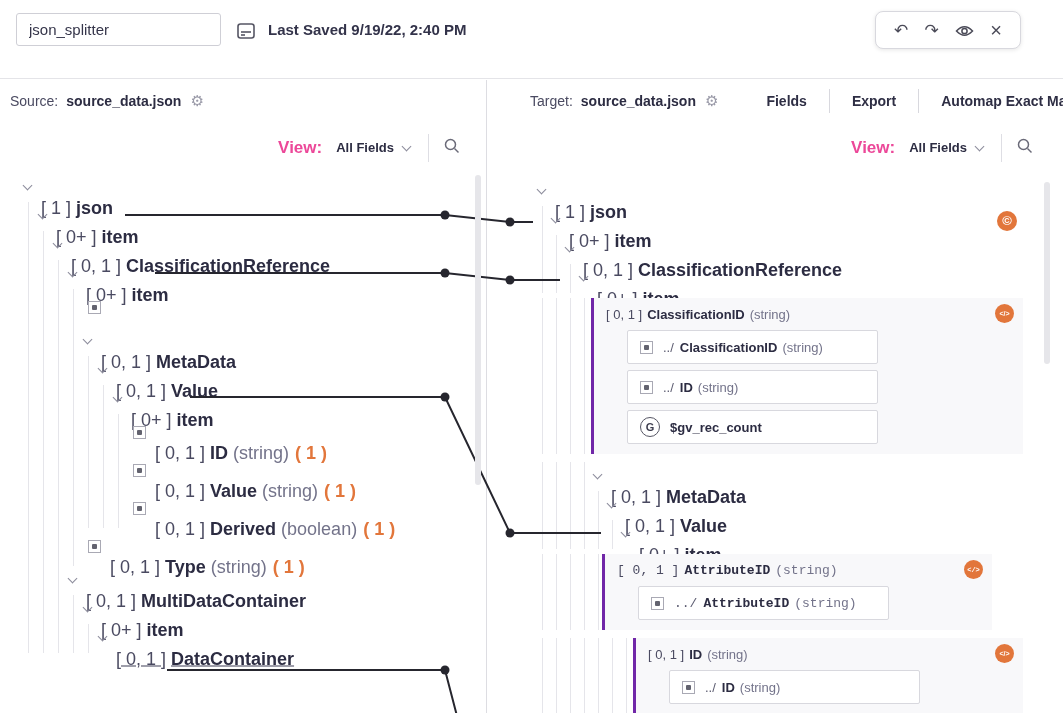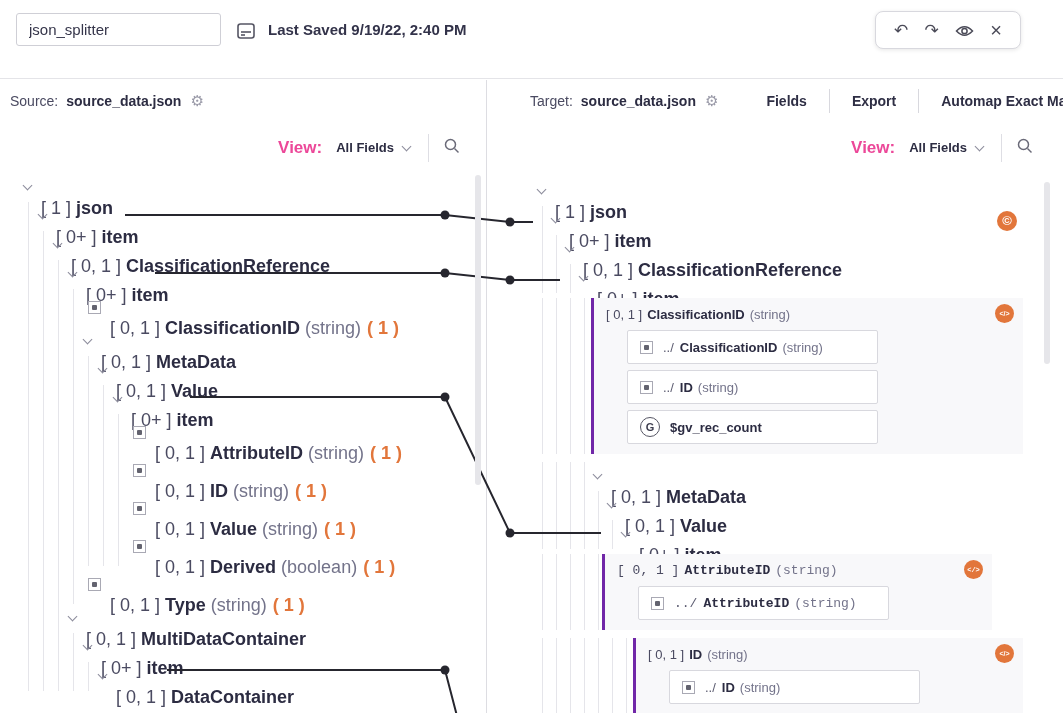--- a/index.html
+++ b/index.html
@@ -166,21 +166,20 @@
           <span class="guide" style="left: 58px;"></span>
           <span class="chev" style="left: 69px;"></span>
           <span class="rowtext" style="left: 86px;"><span class="pfx">[ 0+ ]</span><span class="nm">item</span></span>
         </div>
         <div class="trow leaf">
           <span class="guide" style="left: 28px;"></span>
           <span class="guide" style="left: 43px;"></span>
           <span class="guide" style="left: 58px;"></span>
           <span class="guide" style="left: 73px;"></span>
           <span class="fbox" style="left: 88px;"></span>
-          <span class="rowtext" style="left: 110px;"><span class="pfx">[ 0, 1 ]</span><span class="nm">ClassificationID</span><span class="typ">(string)</span><span class="cnt">( 1 )</span></span>
         </div>
         <div class="trow node">
           <span class="guide" style="left: 28px;"></span>
           <span class="guide" style="left: 43px;"></span>
           <span class="guide" style="left: 58px;"></span>
           <span class="guide" style="left: 73px;"></span>
           <span class="chev" style="left: 84px;"></span>
           <span class="rowtext" style="left: 101px;"><span class="pfx">[ 0, 1 ]</span><span class="nm">MetaData</span></span>
         </div>
         <div class="trow node">
@@ -194,31 +193,20 @@
         </div>
         <div class="trow node">
           <span class="guide" style="left: 28px;"></span>
           <span class="guide" style="left: 43px;"></span>
           <span class="guide" style="left: 58px;"></span>
           <span class="guide" style="left: 73px;"></span>
           <span class="guide" style="left: 88px;"></span>
           <span class="guide" style="left: 103px;"></span>
           <span class="chev" style="left: 114px;"></span>
           <span class="rowtext" style="left: 131px;"><span class="pfx">[ 0+ ]</span><span class="nm">item</span></span>
-        </div>
-        <div class="trow leaf">
-          <span class="guide" style="left: 28px;"></span>
-          <span class="guide" style="left: 43px;"></span>
-          <span class="guide" style="left: 58px;"></span>
-          <span class="guide" style="left: 73px;"></span>
-          <span class="guide" style="left: 88px;"></span>
-          <span class="guide" style="left: 103px;"></span>
-          <span class="guide" style="left: 118px;"></span>
-          <span class="fbox" style="left: 133px;"></span>
-          <span class="rowtext" style="left: 155px;"><span class="pfx">[ 0, 1 ]</span><span class="nm">AttributeID</span><span class="typ">(string)</span><span class="cnt">( 1 )</span></span>
         </div>
         <div class="trow leaf">
           <span class="guide" style="left: 28px;"></span>
           <span class="guide" style="left: 43px;"></span>
           <span class="guide" style="left: 58px;"></span>
           <span class="guide" style="left: 73px;"></span>
           <span class="guide" style="left: 88px;"></span>
           <span class="guide" style="left: 103px;"></span>
           <span class="guide" style="left: 118px;"></span>
           <span class="fbox" style="left: 133px;"></span>
@@ -269,21 +257,21 @@
           <span class="chev" style="left: 84px;"></span>
           <span class="rowtext" style="left: 101px;"><span class="pfx">[ 0+ ]</span><span class="nm">item</span></span>
         </div>
         <div class="trow node">
           <span class="guide" style="left: 28px;"></span>
           <span class="guide" style="left: 43px;"></span>
           <span class="guide" style="left: 58px;"></span>
           <span class="guide" style="left: 73px;"></span>
           <span class="guide" style="left: 88px;"></span>
           <span class="chev" style="left: 99px;"></span>
-          <span class="rowtext" style="left: 116px;"><span class="pfx">[ 0, 1 ]</span><span class="nm">DataContainer</span></span>
+          <span class="rowtext" style="left: 116px; text-decoration: underline;"><span class="pfx">[ 0, 1 ]</span><span class="nm">DataContainer</span></span>
         </div>
       </div>
   </div>
 
   <div class="panel tgt">
     <div class="phead">
       <span class="plabel">Target:</span>
       <span class="pfile">source_data.json</span>
       <span class="gear">⚙</span>
       <div class="hdr-buttons">

